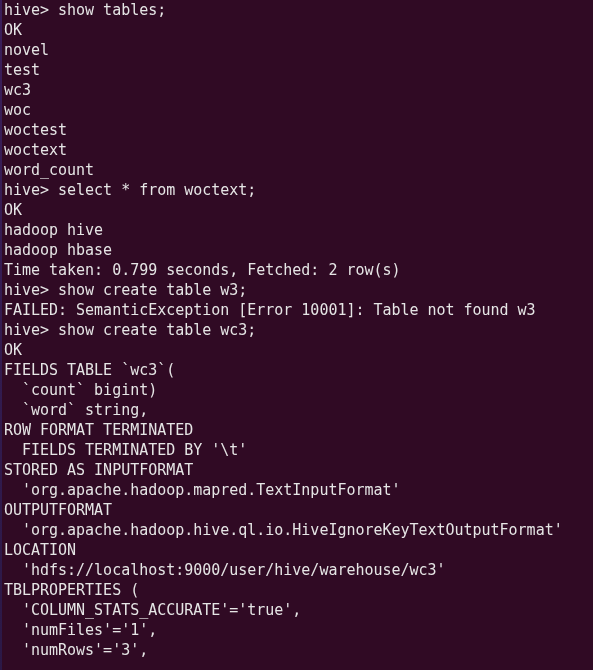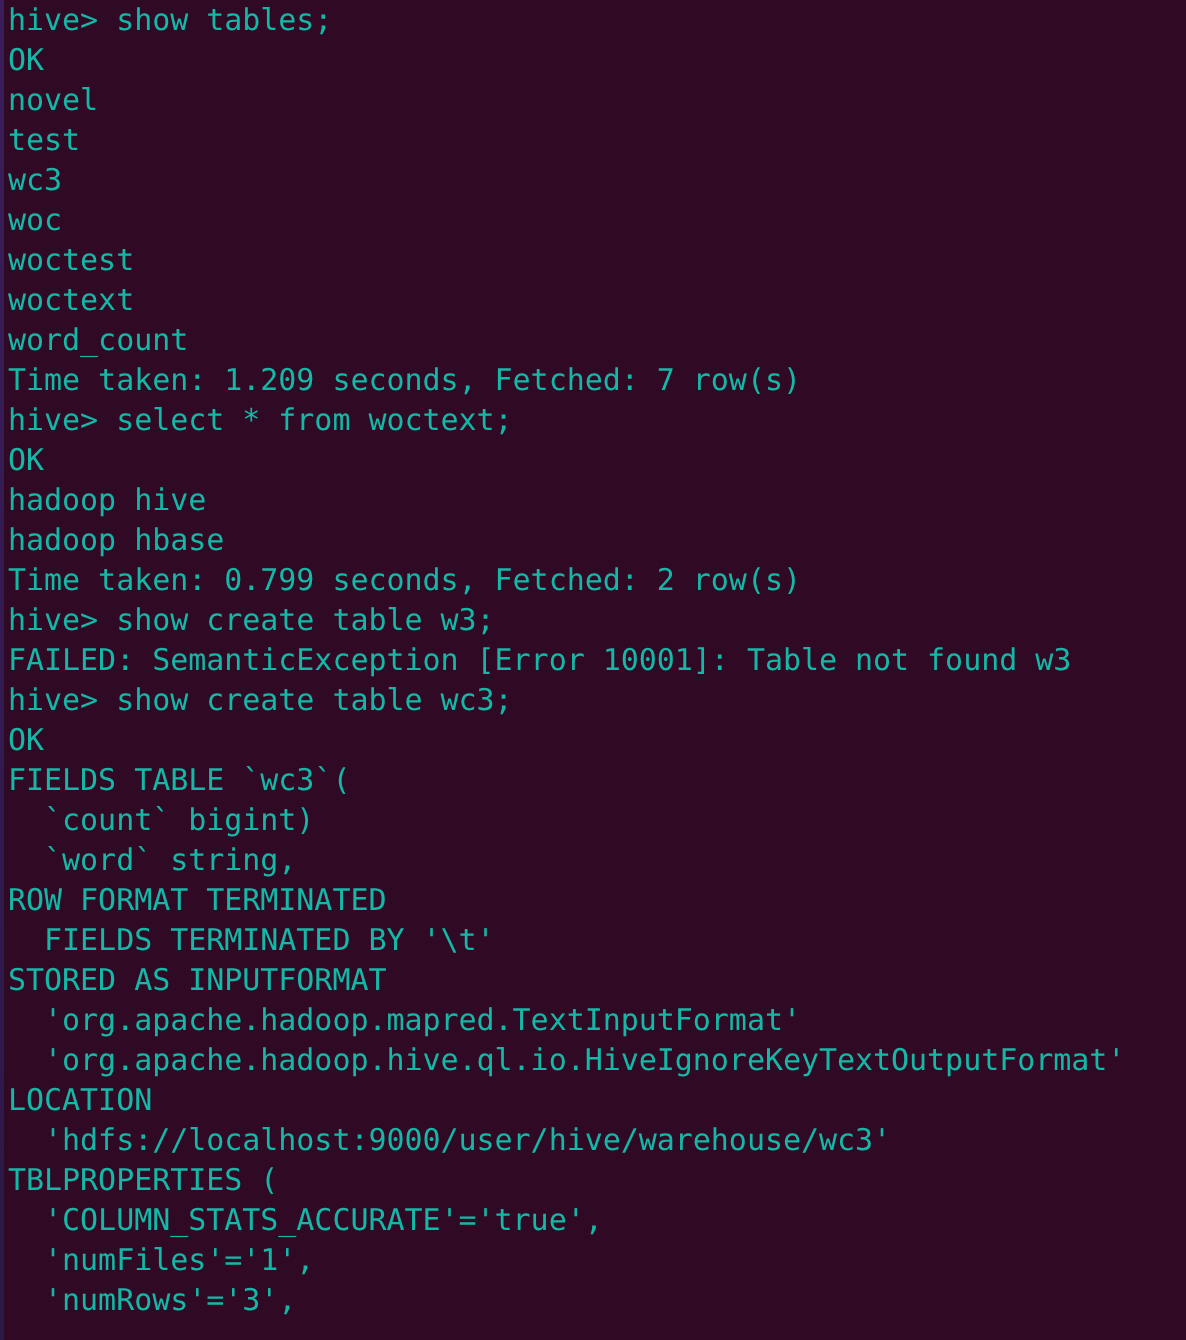--- a/index.html
+++ b/index.html
@@ -40,49 +40,49 @@
   .line {
     display: block;
     height: 20px;
     white-space: pre;
     letter-spacing: -0.02px;
   }
 </style>
 </head>
 <body>
 
-<div id="terminal" style="background: rgb(48, 10, 36); color: #14b8a6;">
+<div id="terminal" style="background: rgb(48, 10, 36); color: #e5e5e5;">
   <div id="window-edge"></div>
   <div id="scrollback">
       <span class="line">hive&gt; show tables;</span>
       <span class="line">OK</span>
       <span class="line">novel</span>
       <span class="line">test</span>
       <span class="line">wc3</span>
       <span class="line">woc</span>
       <span class="line">woctest</span>
       <span class="line">woctext</span>
       <span class="line">word_count</span>
-      <span class="line">Time taken: 1.209 seconds, Fetched: 7 row(s)</span>
       <span class="line">hive&gt; select * from woctext;</span>
       <span class="line">OK</span>
       <span class="line">hadoop hive</span>
       <span class="line">hadoop hbase</span>
       <span class="line">Time taken: 0.799 seconds, Fetched: 2 row(s)</span>
       <span class="line">hive&gt; show create table w3;</span>
       <span class="line">FAILED: SemanticException [Error 10001]: Table not found w3</span>
       <span class="line">hive&gt; show create table wc3;</span>
       <span class="line">OK</span>
       <span class="line">FIELDS TABLE `wc3`(</span>
       <span class="line">  `count` bigint)</span>
       <span class="line">  `word` string,</span>
       <span class="line">ROW FORMAT TERMINATED</span>
       <span class="line">  FIELDS TERMINATED BY '\t'</span>
       <span class="line">STORED AS INPUTFORMAT</span>
       <span class="line">  'org.apache.hadoop.mapred.TextInputFormat'</span>
+      <span class="line">OUTPUTFORMAT</span>
       <span class="line">  'org.apache.hadoop.hive.ql.io.HiveIgnoreKeyTextOutputFormat'</span>
       <span class="line">LOCATION</span>
       <span class="line">  'hdfs://localhost:9000/user/hive/warehouse/wc3'</span>
       <span class="line">TBLPROPERTIES (</span>
       <span class="line">  'COLUMN_STATS_ACCURATE'='true',</span>
       <span class="line">  'numFiles'='1',</span>
       <span class="line">  'numRows'='3',</span>
     </div>
 </div>
 

